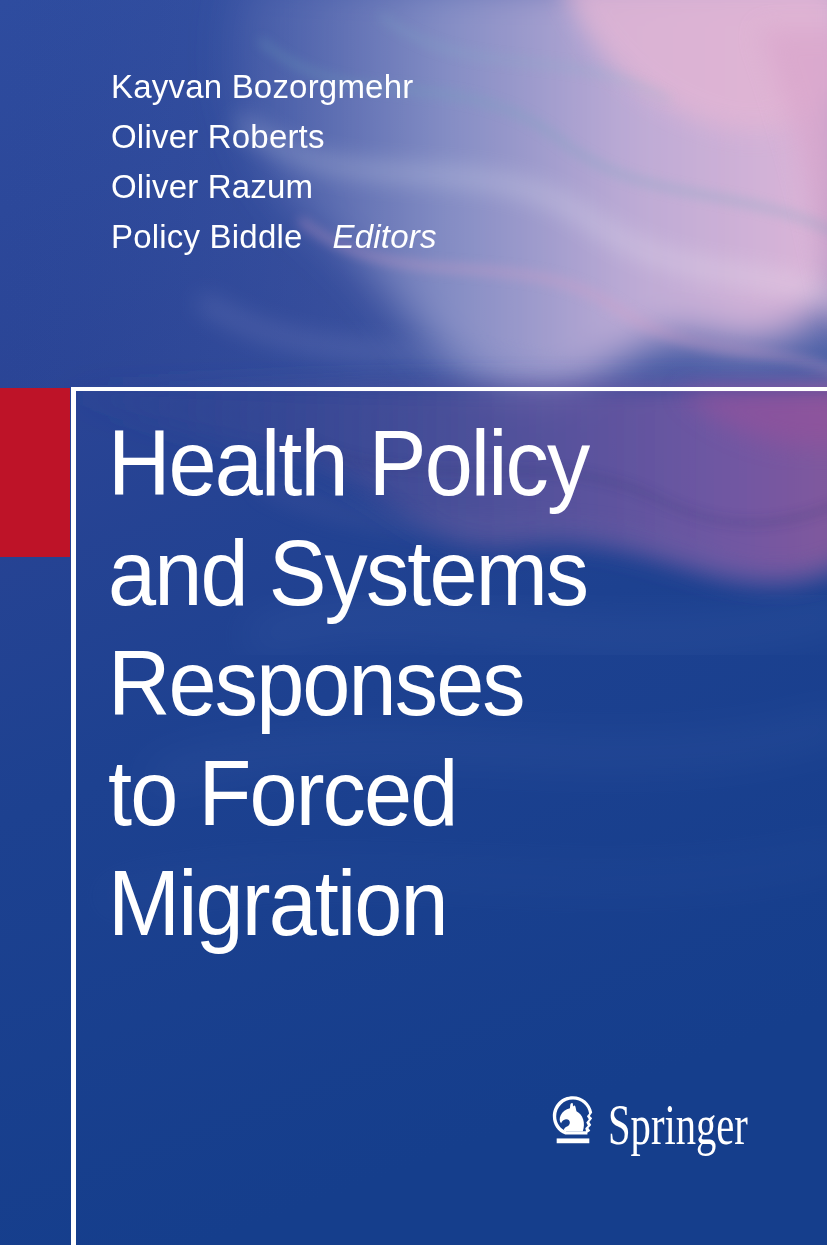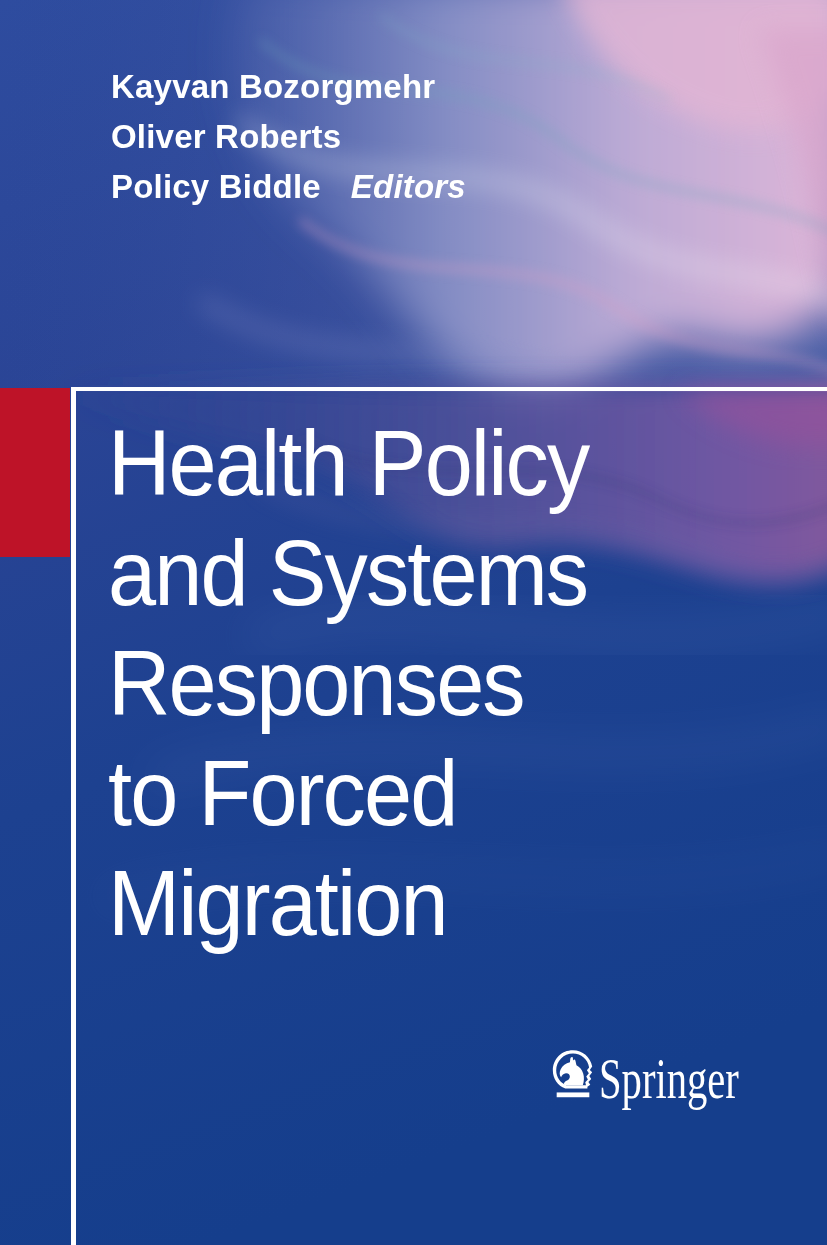--- a/index.html
+++ b/index.html
@@ -20,39 +20,39 @@
     position:absolute;left:71px;top:387px;width:5px;height:858px;
     background:#ffffff;z-index:2;
   }
   .hline{
     position:absolute;left:76px;top:387px;width:751px;height:4px;
     background:#ffffff;z-index:2;
   }
 
   .authors{
     position:absolute;left:111px;top:62px;z-index:3;
-    color:#ffffff;font-size:33px;line-height:50px;font-weight:700;
+    color:#ffffff;font-size:33px;line-height:50px;font-weight:400;
     letter-spacing:0.2px;white-space:nowrap;
   }
   .editors{
     font-style:italic;margin-left:30px;
   }
 
   .title{
     position:absolute;left:108px;top:408px;margin:0;z-index:3;
     color:#ffffff;font-weight:400;
     font-size:92px;line-height:110px;letter-spacing:-2px;
     transform:scaleX(.94);transform-origin:0 0;
     white-space:nowrap;
   }
   .title .tline{display:block;}
 
   .publisher{
-    position:absolute;left:549px;top:1048px;z-index:3;
-    display:flex;align-items:flex-end;gap:2px;color:#ffffff;
+    position:absolute;left:549px;top:1094px;z-index:3;
+    display:flex;align-items:flex-end;gap:11px;color:#ffffff;
   }
   .horse{display:block;width:48px;height:62px;}
   .pub-name{
     font-family:"Liberation Serif",serif;
     font-size:58px;line-height:1;
     transform:scaleX(.7);transform-origin:left bottom;
     display:inline-block;
     padding-bottom:2px;
     letter-spacing:0;
   }
@@ -128,20 +128,23 @@
   <div class="hline"></div>
 
   <div class="authors">
     <div class="author-line">
       <span>Kayvan Bozorgmehr</span>
     </div>
     <div class="author-line">
       <span>Oliver Roberts</span>
     </div>
     <div class="author-line">
+      <span>Oliver Razum</span>
+    </div>
+    <div class="author-line">
       <span>Policy Biddle</span><span class="editors">Editors</span>
     </div>
   </div>
 
   <h1 class="title">
     <span class="tline">Health Policy</span>
     <span class="tline">and Systems</span>
     <span class="tline">Responses</span>
     <span class="tline">to Forced</span>
     <span class="tline">Migration</span>

